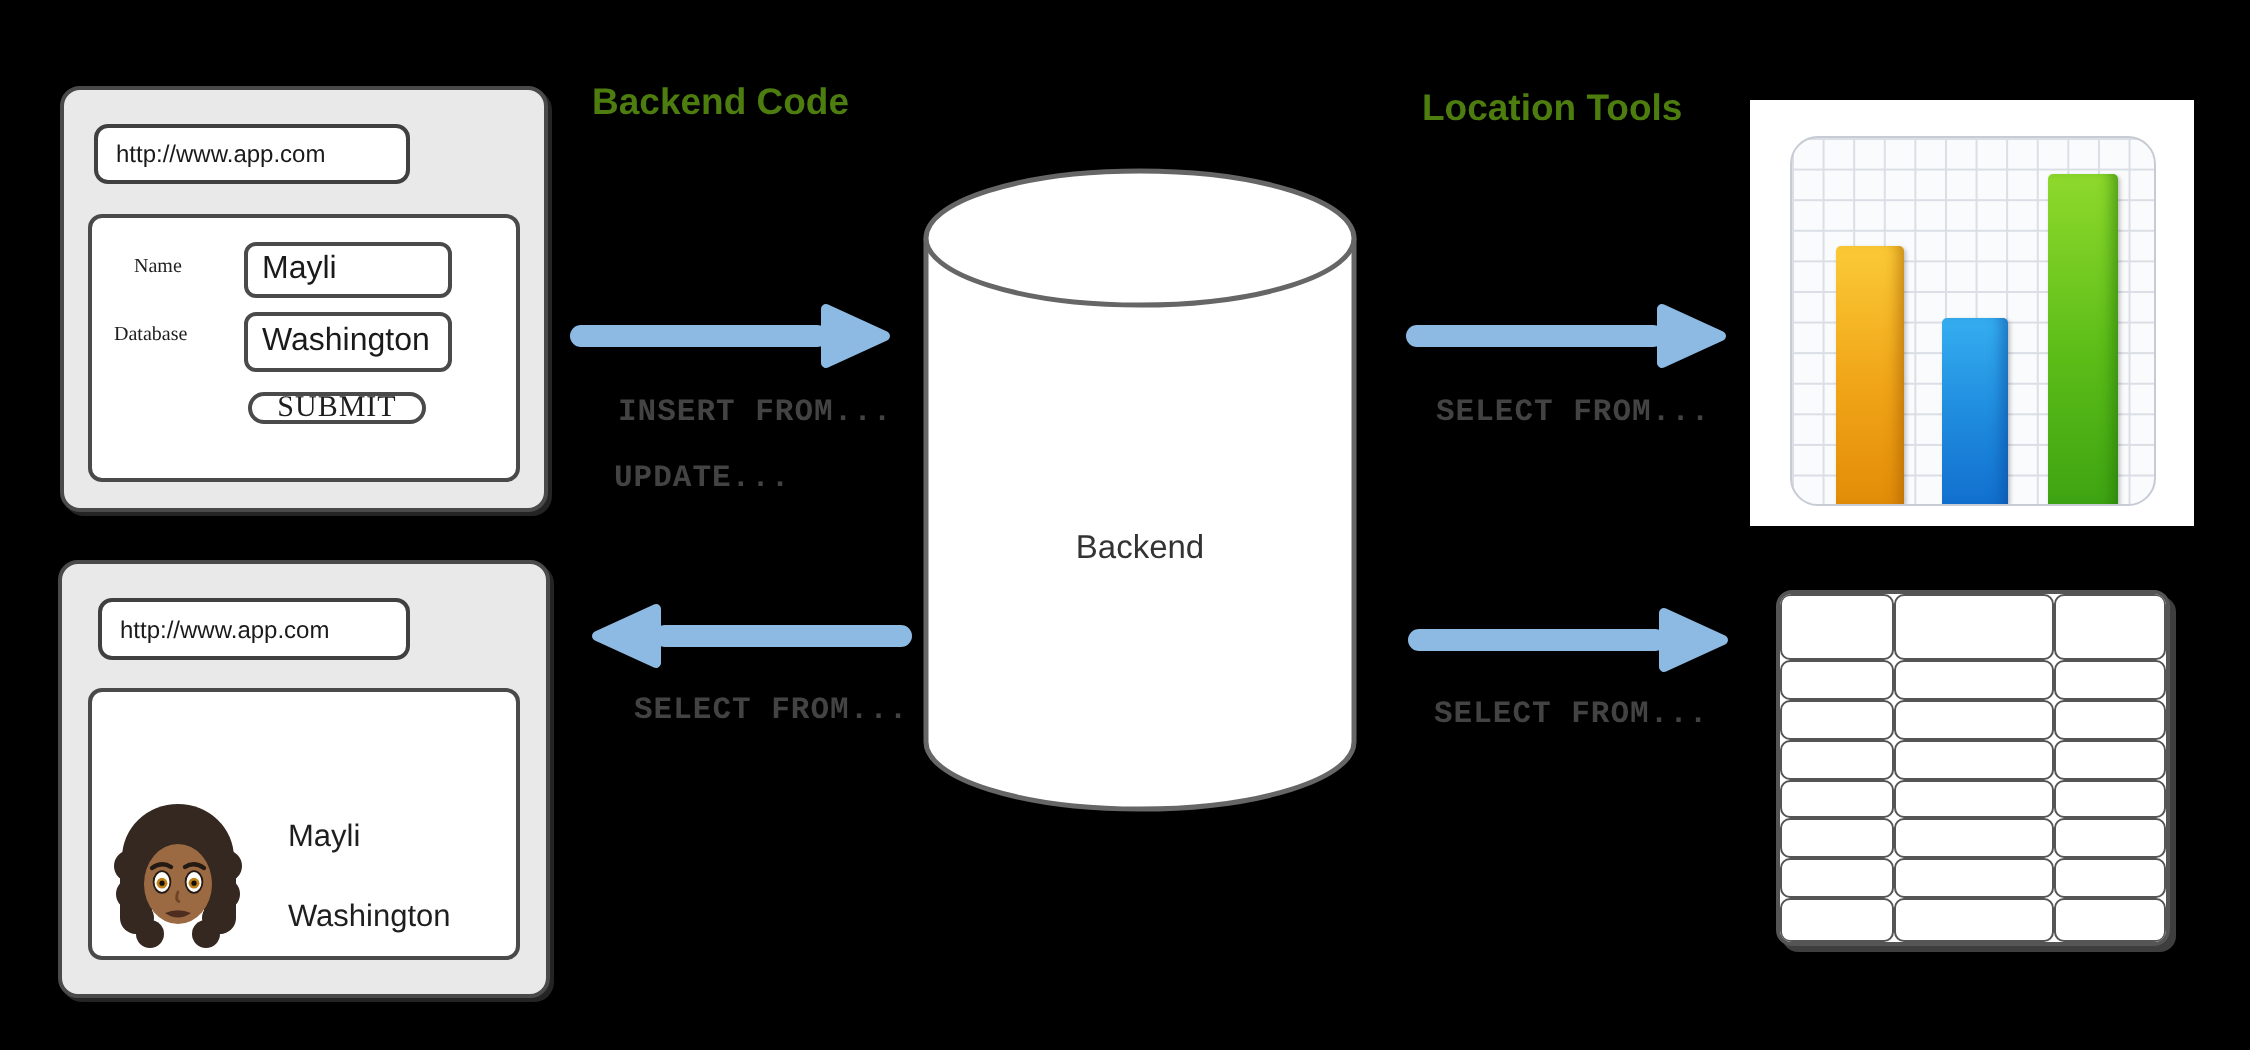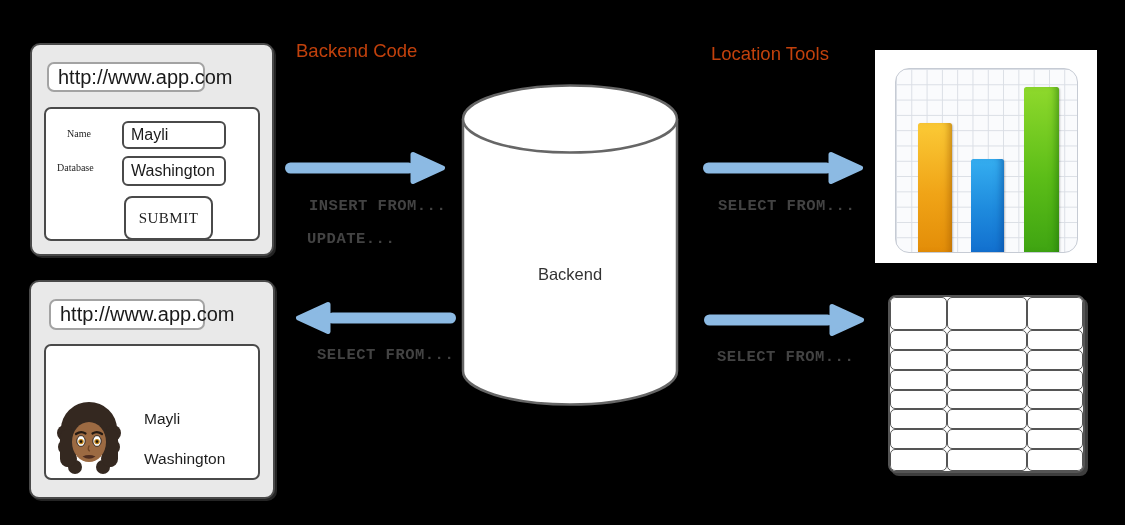--- a/index.html
+++ b/index.html
@@ -6,22 +6,22 @@
   #canvas{
     position:relative;width:1125px;height:525px;background:#000;overflow:hidden;
     font-family:"Liberation Sans", sans-serif;
   }
   
   .window{
     position:absolute;background:#e9e9e9;border:2.5px solid #4a4a4a;border-radius:10px;
     box-shadow:2px 2px 0 rgba(80,80,80,.45);
   }
   .urlbar{
-    position:absolute;background:#fff;border:2px solid #a3a3a3;border-radius:7px;
-    font-size:20px;color:#1a1a1a;padding-left:9px;display:flex;align-items:center;
+    position:absolute;background:#fff;border:2px solid #404040;border-radius:7px;
+    font-size:12px;color:#1a1a1a;padding-left:9px;display:flex;align-items:center;
     white-space:nowrap;
   }
   .panel{
     position:absolute;background:#fff;border:2px solid #4a4a4a;border-radius:7px;
   }
   .field-label{
     position:absolute;font-family:Liberation Serif, serif;font-size:10px;color:#1e1e1e;
   }
   .text-input{
     position:absolute;background:#fff;border:2px solid #4a4a4a;border-radius:6px;
@@ -33,21 +33,21 @@
     font-family:"Liberation Serif", serif;font-size:15px;letter-spacing:.5px;color:#1e1e1e;
     display:flex;align-items:center;justify-content:center;cursor:pointer;padding:0;
   }
   .profile-header{
     position:absolute;left:3px;top:3px;right:3px;height:38px;background:#c9c9c9;border-radius:5px;
     display:flex;align-items:center;justify-content:center;font-size:15.5px;color:#2e2e2e;
   }
   .profile-text{position:absolute;font-size:15.5px;color:#1e1e1e;white-space:nowrap;}
   
   .section-heading{
-    position:absolute;font-size:18.5px;font-weight:normal;color:#c2410c;white-space:nowrap;
+    position:absolute;font-size:18.5px;font-weight:bold;color:#4d7c0f;white-space:nowrap;
   }
   .code-label{
     position:absolute;font-family:"Liberation Mono","DejaVu Sans Mono",monospace;
     font-weight:bold;font-size:15.5px;letter-spacing:.5px;color:#434343;white-space:nowrap;
   }
   
   .arrow{position:absolute;width:164px;height:36px;}
   .arrow svg{display:block;width:100%;height:100%;}
   .arrow.left svg{transform:scaleX(-1);}
   
@@ -94,21 +94,21 @@
 
 <div id="canvas">
 
   <div class="window" style="left:30px;top:43px;width:240px;height:209px;">
     <div class="urlbar" style="left:15px;top:17px;width:158px;height:30px;box-sizing:border-box;">http://www.app.com</div>
     <div class="panel" style="left:12px;top:62px;width:216px;height:134px;box-sizing:border-box;">
       <span class="field-label" style="left:21px;top:19px;">Name</span>
       <div class="text-input" style="left:76px;top:12px;width:104px;height:28px;box-sizing:border-box;">Mayli</div>
       <span class="field-label" style="left:11px;top:53px;">Database</span>
       <div class="text-input" style="left:76px;top:47px;width:104px;height:30px;box-sizing:border-box;">Washington</div>
-      <button class="submit-btn" style="left:78px;top:87px;width:89px;height:44px;">SUBMIT</button>
+      <button class="submit-btn" style="left:78px;top:87px;width:89px;height:16px;">SUBMIT</button>
     </div>
   </div>
 
   <div class="window" style="left:29px;top:280px;width:242px;height:215px;">
     <div class="urlbar" style="left:18px;top:17px;width:156px;height:31px;box-sizing:border-box;">http://www.app.com</div>
     <div class="panel" style="left:13px;top:62px;width:216px;height:136px;box-sizing:border-box;">
       <div class="avatar">
         <svg viewBox="0 0 64 76" xmlns="http://www.w3.org/2000/svg">
           <g fill="#342820">
             <ellipse cx="32" cy="30" rx="28" ry="27"></ellipse>

